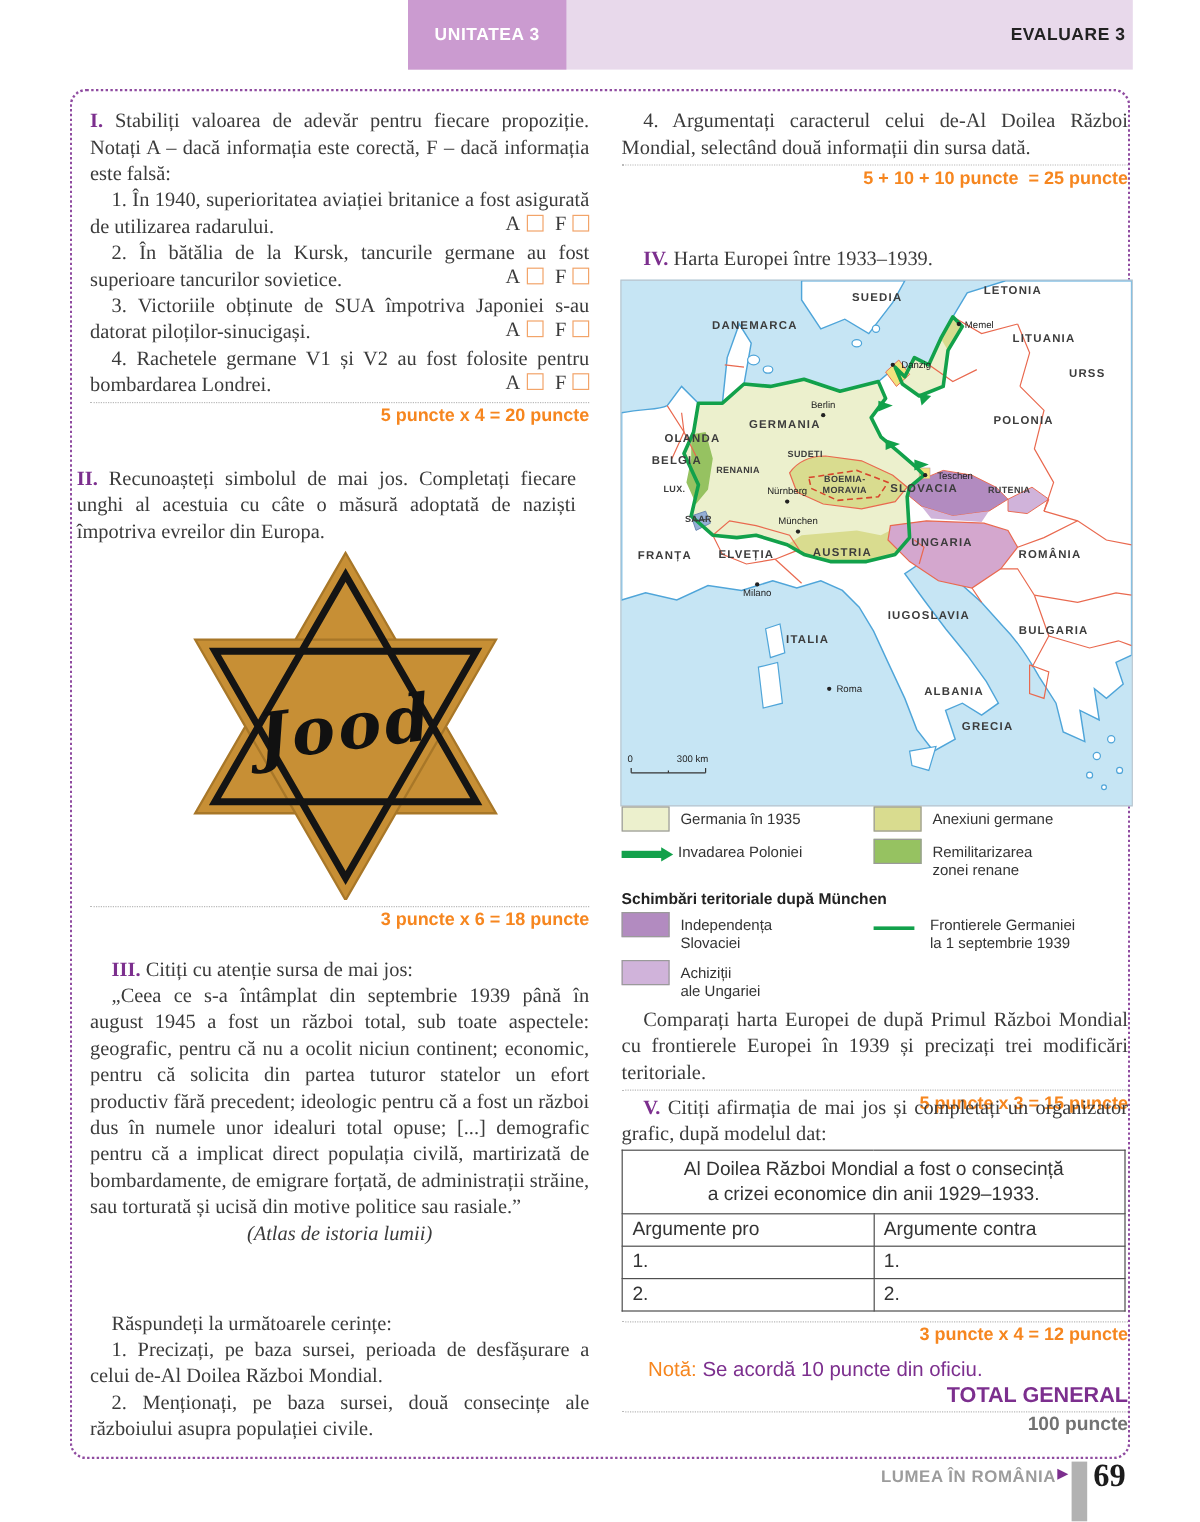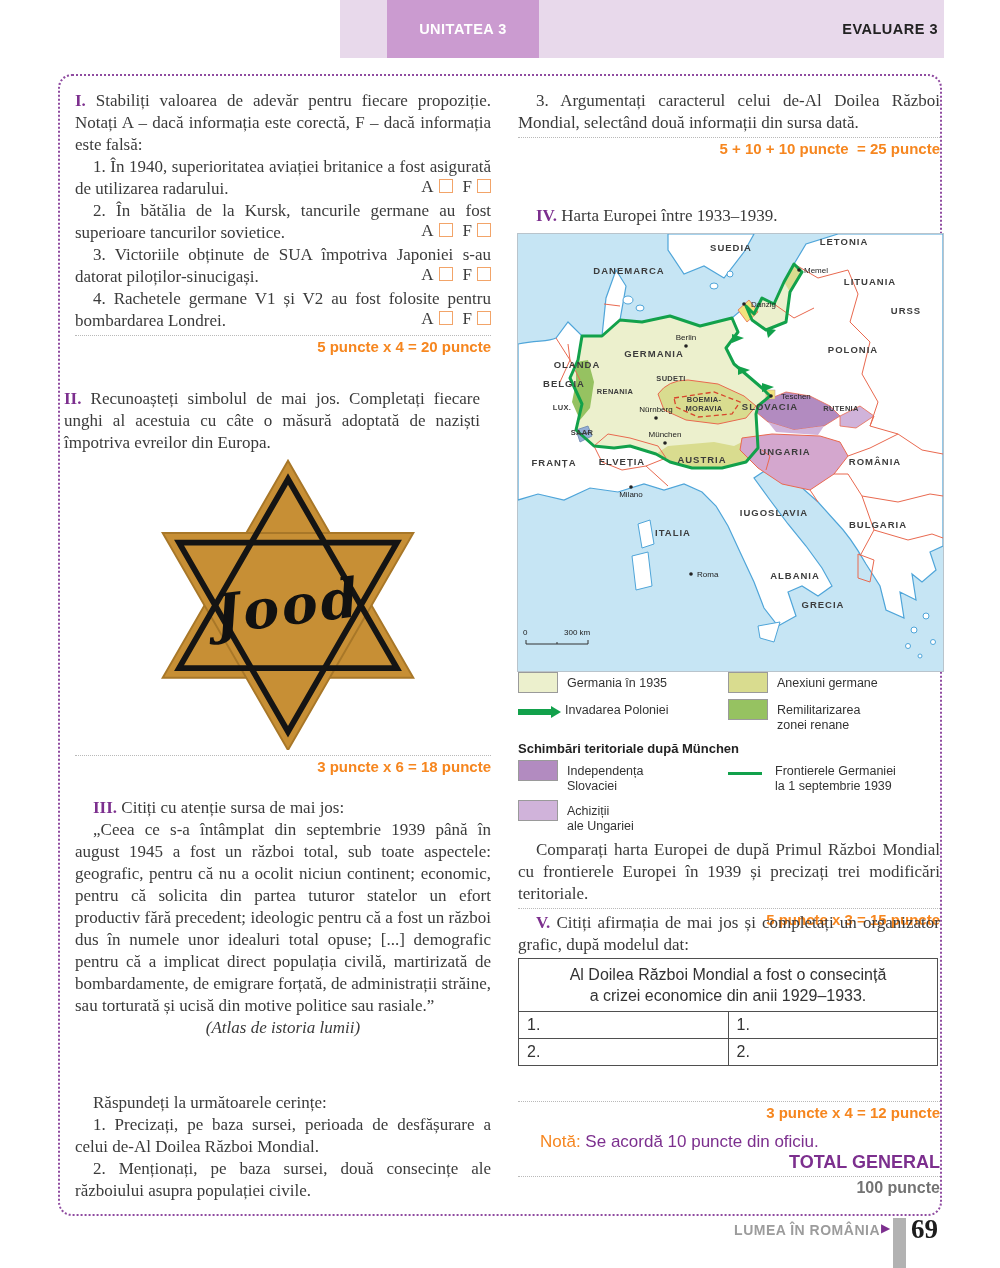--- a/index.html
+++ b/index.html
@@ -2,22 +2,22 @@
 <html><head>
 <meta charset="utf-8">
 <style>
   html,body{margin:0;padding:0;}
   body{width:1000px;height:1268px;position:relative;background:#ffffff;
        font-family:"Liberation Serif",serif;color:#3b3b3b;overflow:hidden;}
   .abs{position:absolute;}
 
   
   .header-band{left:340px;top:0;width:604px;height:58px;background:#e8d9eb;}
-  .unit-box{left:340px;top:0;width:152px;height:58px;background:#cb9bd0;
-            display:flex;align-items:center;justify-content:center;margin-left:47px;}
+  .unit-box{left:340px;top:0;width:132px;height:58px;background:#cb9bd0;
+            display:flex;align-items:center;justify-content:center;}
   .unit-box span{font:700 14.5px "Liberation Sans",sans-serif;color:#ffffff;letter-spacing:.5px;}
   .eval-label{right:62px;top:0;height:58px;display:flex;align-items:center;
               font:700 14.5px "Liberation Sans",sans-serif;color:#222;letter-spacing:.5px;}
 
   
   .page-frame{left:58px;top:74px;width:880px;height:1138px;border:2px dotted #8f4ba0;border-radius:14px;}
 
   
   .col{width:416px;font-size:17px;line-height:22px;text-align:justify;}
   p{margin:0;}
@@ -134,21 +134,21 @@
   <p class="source-line">(Atlas de istoria lumii)</p>
 </div>
 
 <div class="abs col" style="left:75px;top:1092px;">
   <p class="indent">Răspundeți la următoarele cerințe:</p>
   <p class="indent">1. Precizați, pe baza sursei, perioada de desfășurare a celui de-Al Doilea Război Mondial.</p>
   <p class="indent">2. Menționați, pe baza sursei, două consecințe ale războiului asupra populației civile.</p>
 </div>
 
 <div class="abs col" style="left:518px;top:90px;width:422px;">
-  <p class="indent">3. Argumentați caracterul celui de-Al Doilea Război Mondial, selectând două informații din sursa dată.</p>
+  <p class="indent">4. Argumentați caracterul celui de-Al Doilea Război Mondial, selectând două informații din sursa dată.</p>
   <div class="sep"></div>
   <div class="score">5 + 10 + 10 puncte  = 25 puncte</div>
 </div>
 
 <div class="abs col" style="left:518px;top:205px;width:422px;">
   <p class="indent"><span class="numeral">IV.</span><span> Harta Europei între 1933–1939.</span></p>
 </div>
 
 <div class="abs map-box">
   <svg width="425" height="437" viewBox="0 0 425 437">
@@ -359,20 +359,24 @@
 
 <table class="abs v-table">
   <tbody>
       <tr>
         <td class="thead" colspan="2">
     <div>Al Doilea Război Mondial a fost o consecință</div>
     <div>a crizei economice din anii 1929–1933.</div>
   </td>
       </tr>
   <tr>
+    <td style="width:50%;">Argumente pro</td>
+    <td>Argumente contra</td>
+  </tr>
+  <tr>
     <td>1.</td>
     <td>1.</td>
   </tr>
   <tr>
     <td>2.</td>
     <td>2.</td>
   </tr>
 </tbody>
   </table>
 

